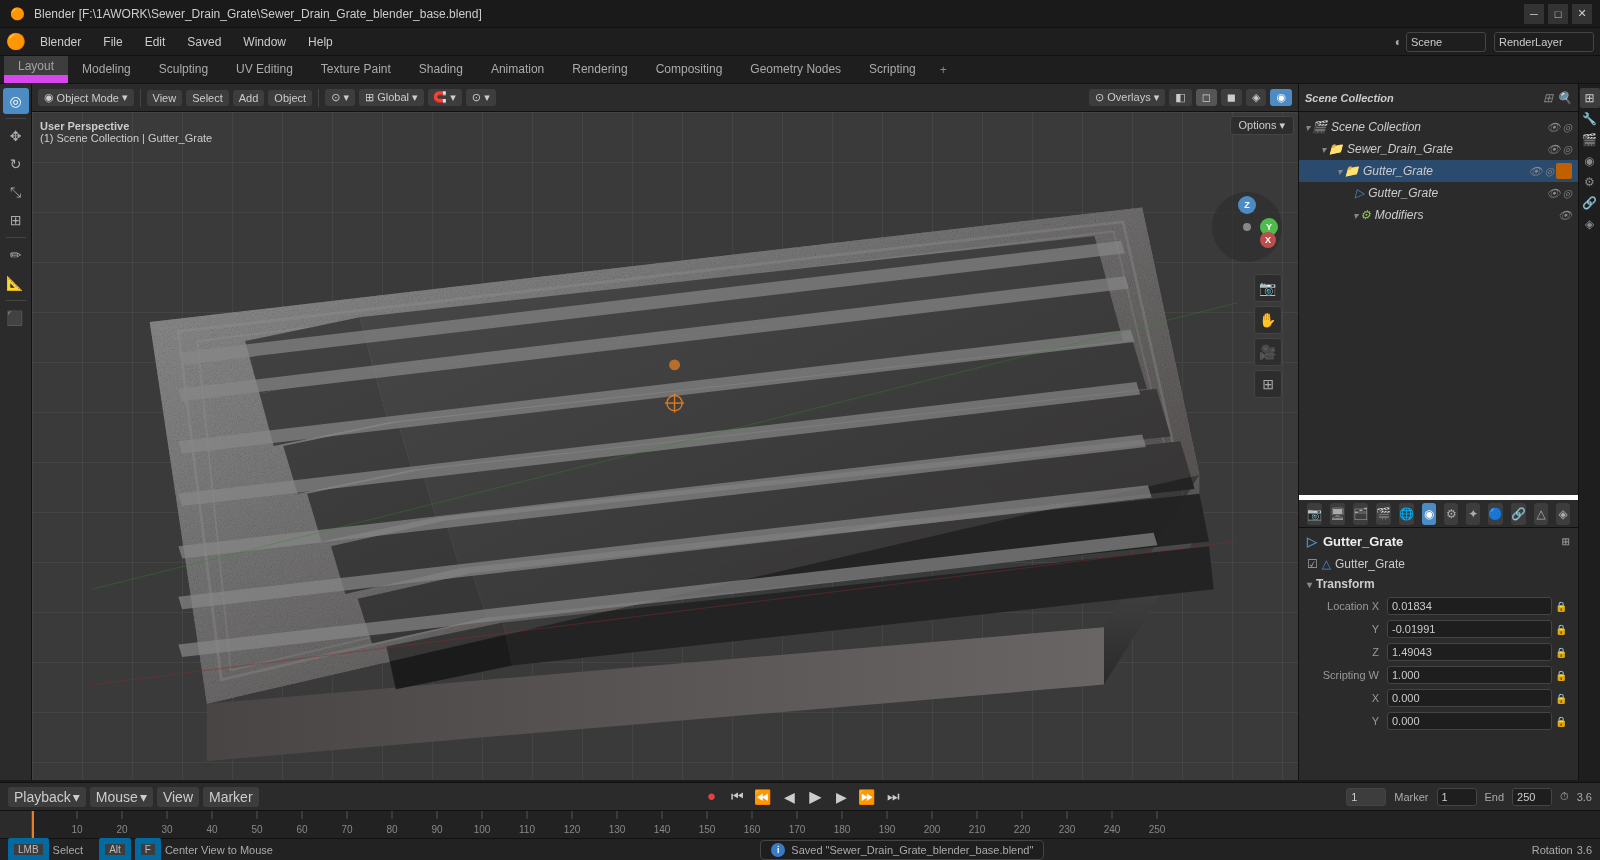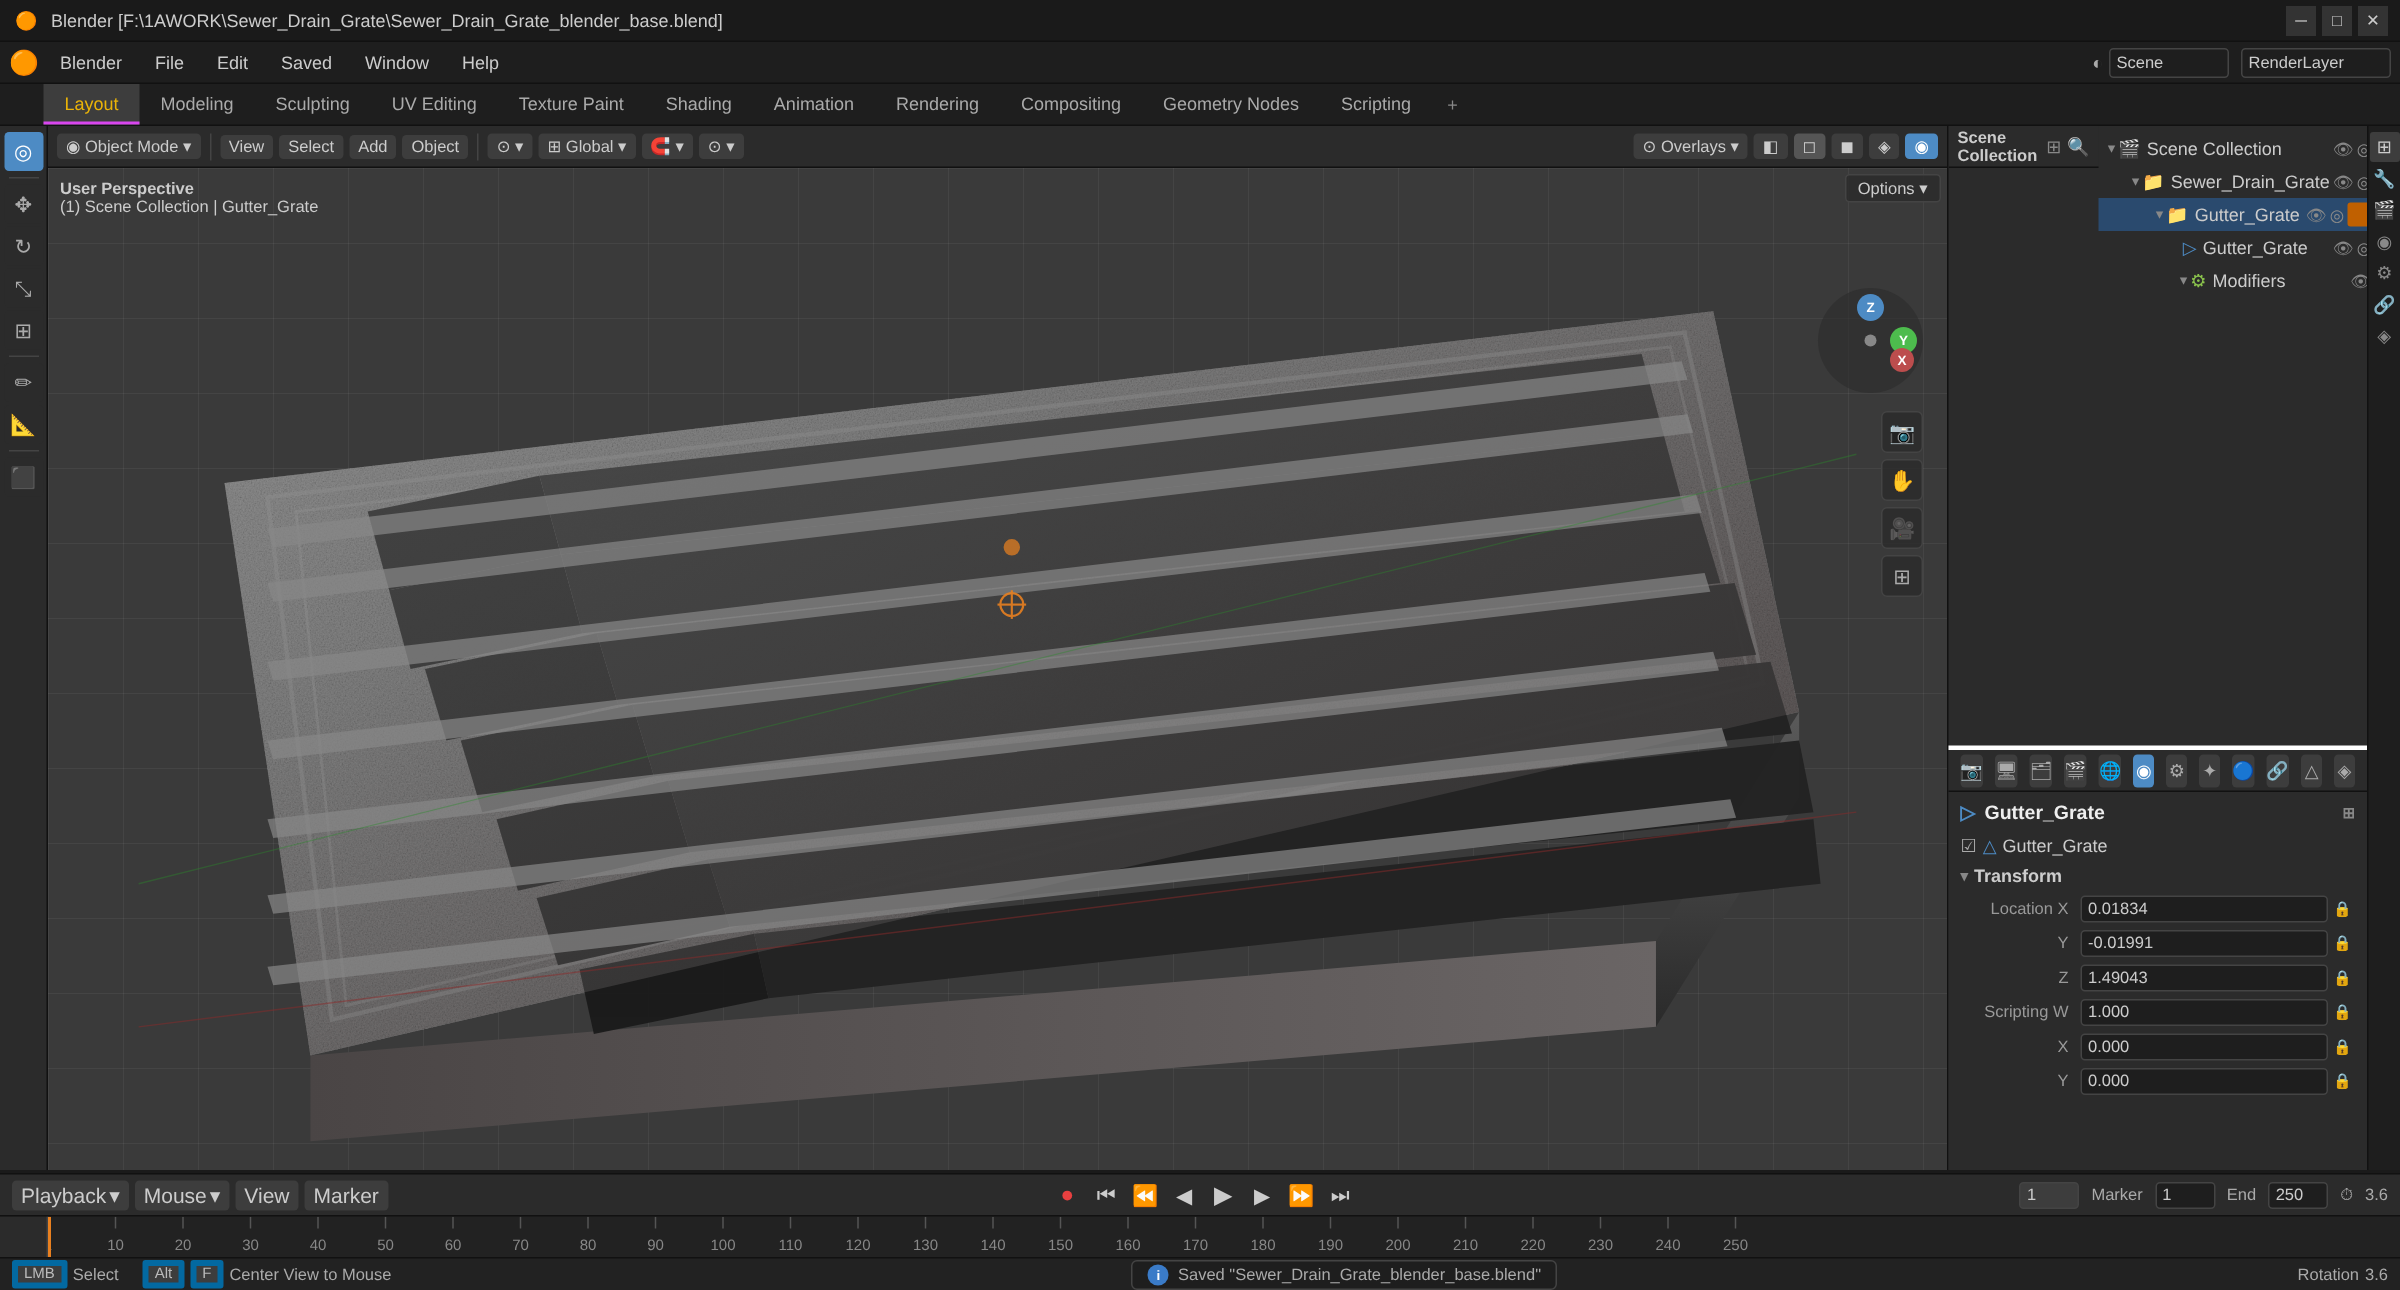--- a/index.html
+++ b/index.html
@@ -74,24 +74,23 @@
     .workspace-tab {
       padding: 0 14px;
       cursor: pointer;
       color: #aaa;
       font-size: 12px;
       display: flex;
       align-items: center;
       border-bottom: 2px solid transparent;
     }
     .workspace-tab.active {
-      color: #eab308;
+      color: #a3a3a3;
       background: #3d3d3d;
-      border-bottom: 2px solid #d946ef;
-      margin-left: 25px;
+      border-bottom: 8px solid #d946ef;
     }
     .workspace-tab-add {
       padding: 0 10px;
       cursor: pointer;
       color: #888;
       display: flex;
       align-items: center;
     }
 
     
@@ -287,23 +286,25 @@
       width: 280px;
       background: #2b2b2b;
       border-left: 1px solid #111;
       display: flex;
       flex-direction: column;
     }
 
     
     #outliner {
       flex: 1;
-      border-bottom: 3px solid #ffffff;
+      border-bottom: 5px solid #ffffff;
       overflow: hidden;
       display: flex;
+      flex-direction: column;
+      font-style: italic;
     }
     #outliner-header {
       height: 28px;
       background: #2b2b2b;
       display: flex;
       align-items: center;
       padding: 0 6px;
       gap: 6px;
       border-bottom: 1px solid #111;
     }
@@ -489,21 +490,21 @@
       align-items: center;
       padding: 0 8px;
       gap: 16px;
       font-size: 11px;
       color: #aaa;
       border-top: 1px solid #111;
     }
     .status-item { display: flex; align-items: center; gap: 4px; }
     .status-key {
       background: #3d3d3d;
-      border: 4px solid #0369a1;
+      border: 6px solid #0369a1;
       border-radius: 2px;
       padding: 0 4px;
       font-size: 10px;
       color: #bbb;
     }
 
     
     #grate-svg {
       position: absolute;
       top: 0;

